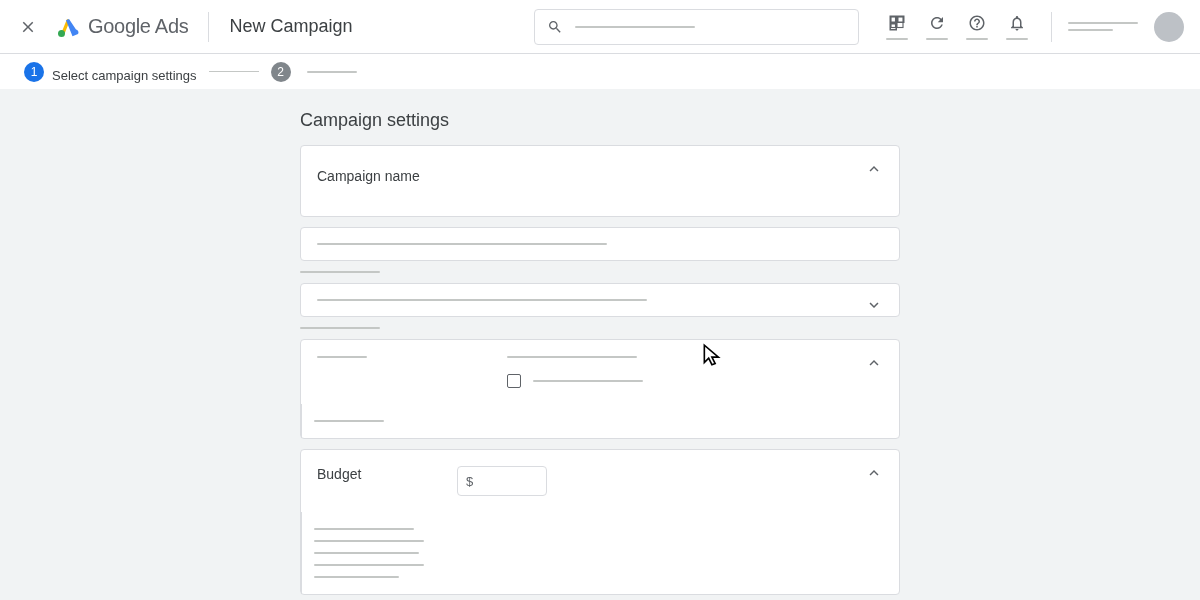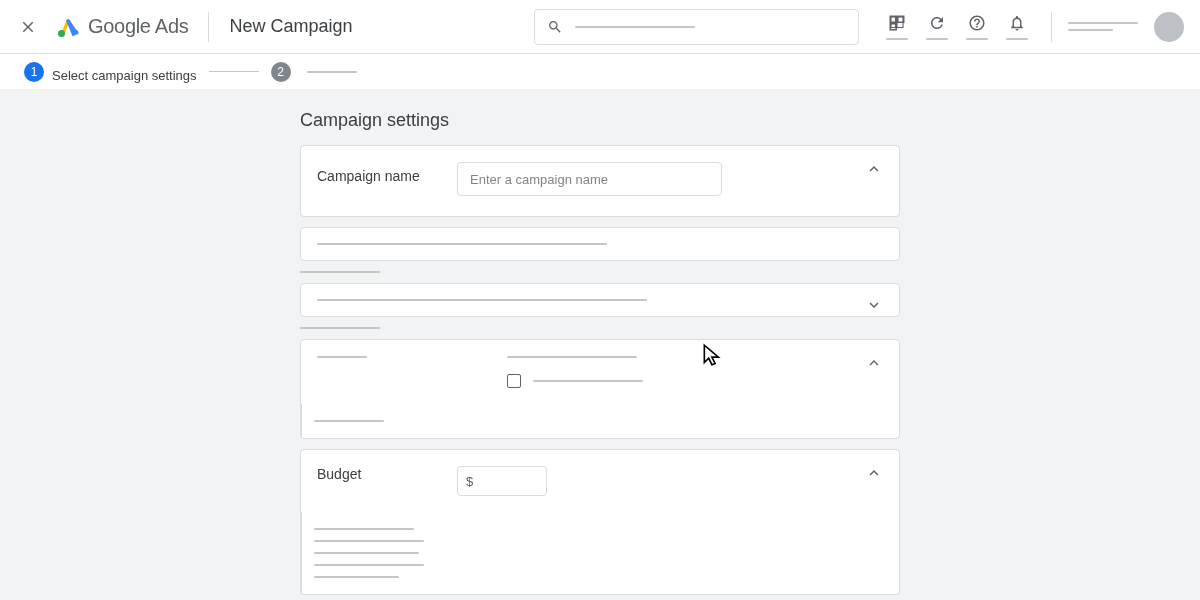--- a/index.html
+++ b/index.html
@@ -375,21 +375,20 @@
 </div>
 
 <div class="content">
   <div class="content-inner">
     <div class="section-title">Campaign settings</div>
 
     <div class="card" style="height:72px">
       <div class="card-body">
         <div class="card-row">
           <div class="card-label">Campaign name</div>
-          <input class="text-input" placeholder="Enter a campaign name" style="">
         </div>
       </div>
       <div class="chevron">
         <svg width="18" height="18" viewBox="0 0 24 24">
             <path fill="currentColor" d="M7.41 15.41L12 10.83l4.59 4.58L18 14l-6-6-6 6z"></path>
           </svg>
       </div>
     </div>
 
     <div class="skeleton-card" style="padding:15px 16px">

